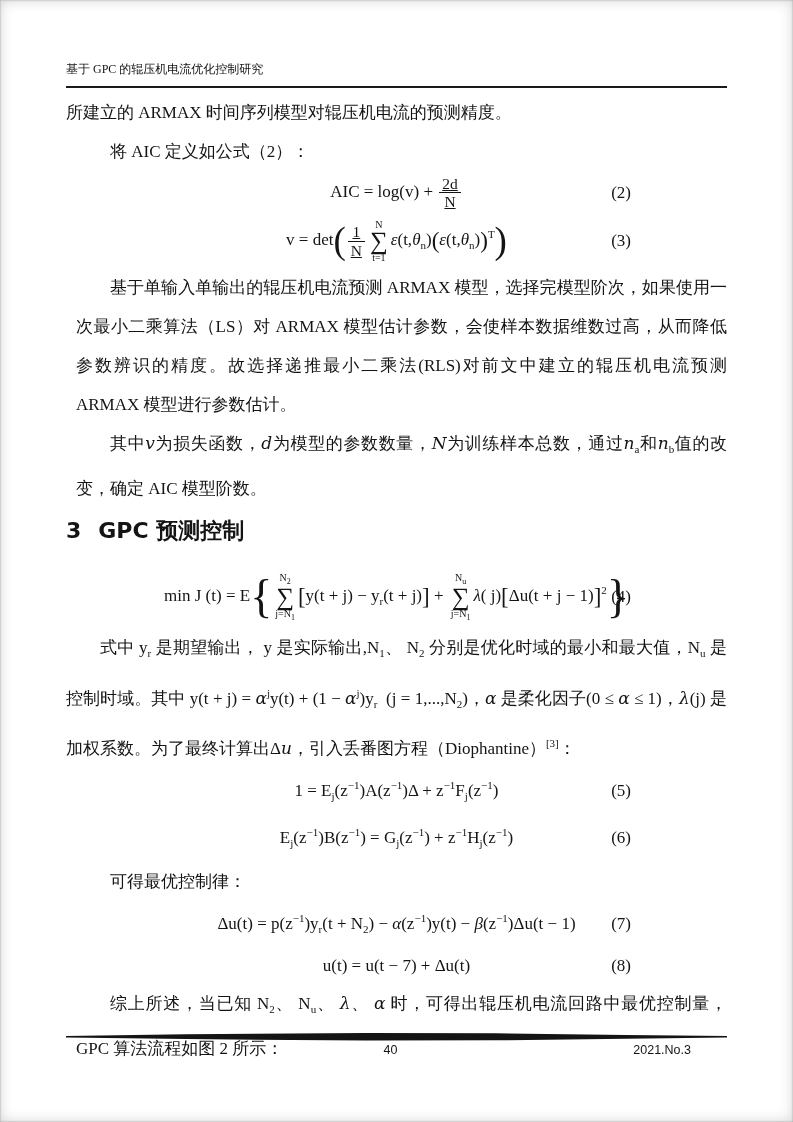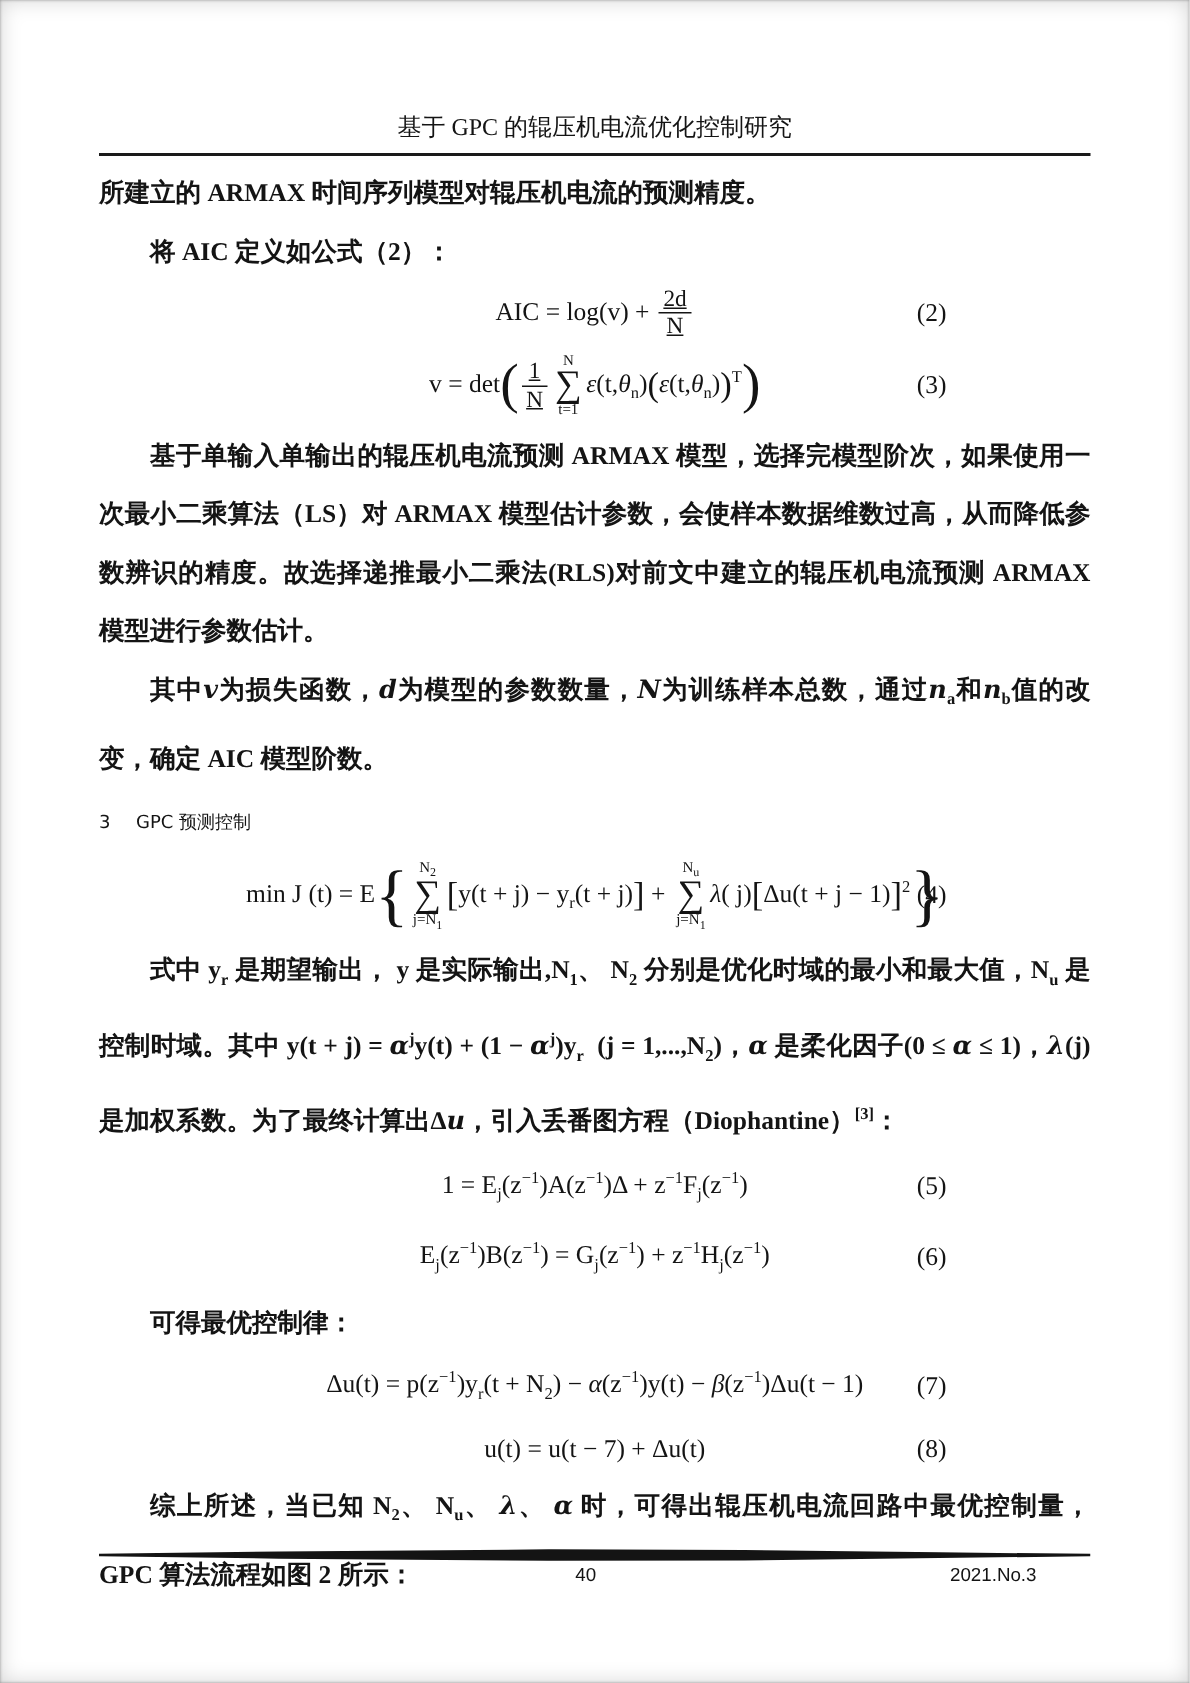--- a/index.html
+++ b/index.html
@@ -5,33 +5,33 @@
   html,body { margin:0; padding:0; background:#ffffff; }
   .page {
     position:relative; width:793px; height:1122px; background:#fff;
     overflow:hidden; color:#141414;
     font-family:"Liberation Serif","DejaVu Serif",serif;
     box-shadow: inset 0 0 2px #8f8f8f, inset 0 0 14px #d4d4d4;
   }
   .content { position:absolute; top:60px; left:66px; width:661px; }
 
   
-  .header { text-align:center; font-size:16px; line-height:19px;
-            padding-bottom:7px; border-bottom:2.2px solid #1a1a1a;margin-top:16px; }
+  .header { font-size:12px; line-height:19px;
+            padding-bottom:7px; border-bottom:2.2px solid #1a1a1a; }
 
   
-  .para { font-size:17px; line-height:39px; text-align:justify; margin:0;font-weight:bold; }
-  .indent { text-indent:2em; }
+  .para { font-size:17px; line-height:39px; text-align:justify; margin:0; }
+  .indent { text-indent:2em;margin-left:10px; }
   .para i { font-family:"DejaVu Serif","Liberation Serif",serif; }
   sub { font-size:11px; }
   sup { font-size:11px; }
 
   
   .section-heading { font-family:"DejaVu Sans","Liberation Sans",sans-serif;
-    font-weight:normal; font-size:12px; line-height:30px; margin:8px 0 4px 0; }
+    font-weight:bold; font-size:22px; line-height:30px; margin:8px 0 20px 0; }
   .section-heading .sec-no { margin-right:17px; }
 
   
   .eq { position:relative; text-align:center; font-size:17px; margin:0; }
   .eq-pad { padding:4px 0; }
   .eq-line { line-height:36px; }
   .eq-no { position:absolute; right:96px; top:50%; transform:translateY(-50%);
            font-size:17px; }
   .frac { display:inline-block; vertical-align:middle; text-align:center;
           font-size:15.5px; line-height:1.12; margin:0 2px;text-decoration:underline; }

